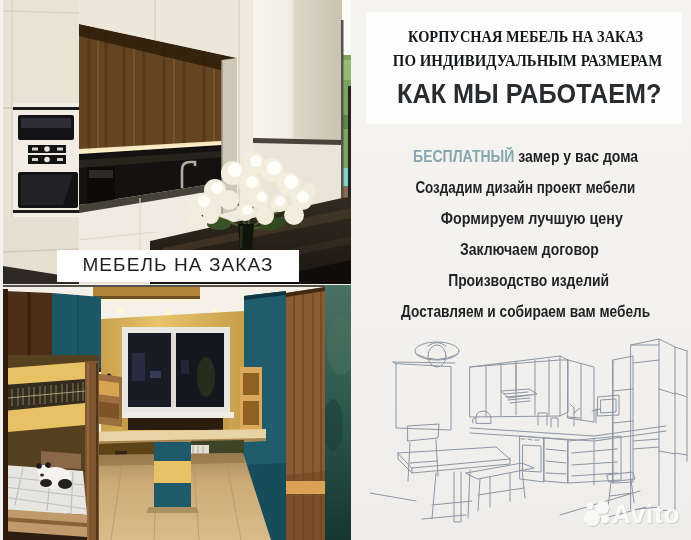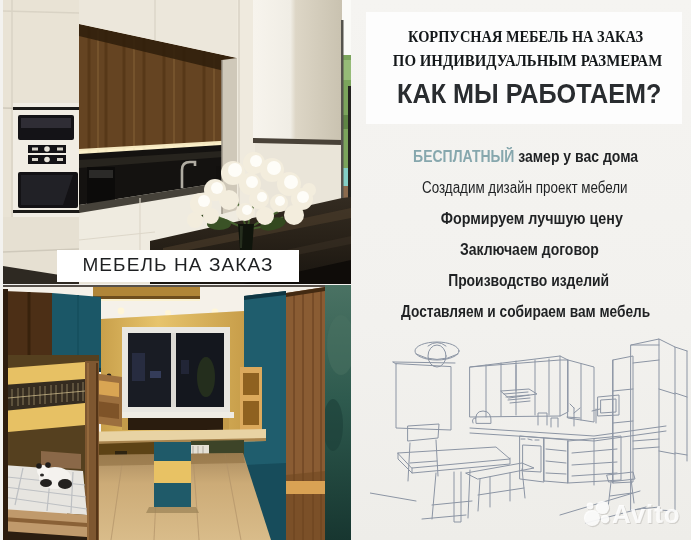--- a/index.html
+++ b/index.html
@@ -361,21 +361,21 @@
 
 <div class="abs" style="left:361px;top:49.2px;width:334px;text-align:center;
      font-family:'Liberation Serif',serif;font-weight:bold;font-size:16px;line-height:24px;
      color:#14181a;"><span style="display:inline-block;transform:scaleX(0.932);">ПО ИНДИВИДУАЛЬНЫМ РАЗМЕРАМ</span></div>
 
 <div class="abs" style="left:359px;top:79px;width:340px;text-align:center;
      font-weight:bold;font-size:27.5px;line-height:30px;color:#292c2f;"><span style="display:inline-block;transform:scaleX(0.916);">КАК МЫ РАБОТАЕМ?</span></div>
 
 <div class="abs" style="left:359px;top:146.5px;width:334px;text-align:center;font-weight:700;font-size:16px;line-height:20px;color:#1f2123;"><span style="display:inline-block;transform:scaleX(0.875);"><span style="color:#86a7ad;">БЕСПЛАТНЫЙ</span> замер у вас дома</span></div>
 
-<div class="abs" style="left:358px;top:177.5px;width:334px;text-align:center;font-weight:400;font-size:16px;line-height:20px;color:#1f2123;"><span style="display:inline-block;transform:scaleX(0.837);">Создадим дизайн проект мебели</span></div>
+<div class="abs" style="left:358px;top:177.5px;width:334px;text-align:center;font-weight:700;font-size:16px;line-height:20px;color:#1f2123;"><span style="display:inline-block;transform:scaleX(0.837);">Создадим дизайн проект мебели</span></div>
 
 <div class="abs" style="left:365px;top:208.5px;width:334px;text-align:center;font-weight:700;font-size:16px;line-height:20px;color:#1f2123;"><span style="display:inline-block;transform:scaleX(0.894);">Формируем лучшую цену</span></div>
 
 <div class="abs" style="left:362px;top:239.5px;width:334px;text-align:center;font-weight:700;font-size:16px;line-height:20px;color:#1f2123;"><span style="display:inline-block;transform:scaleX(0.875);">Заключаем договор</span></div>
 
 <div class="abs" style="left:362px;top:270.5px;width:334px;text-align:center;font-weight:700;font-size:16px;line-height:20px;color:#1f2123;"><span style="display:inline-block;transform:scaleX(0.869);">Производство изделий</span></div>
 
 <div class="abs" style="left:359px;top:301.5px;width:334px;text-align:center;font-weight:700;font-size:16px;line-height:20px;color:#1f2123;"><span style="display:inline-block;transform:scaleX(0.855);">Доставляем и собираем вам мебель</span></div>
 
 <svg class="abs" style="left:370px;top:333px;" width="321" height="207" viewBox="0 0 321 207">

